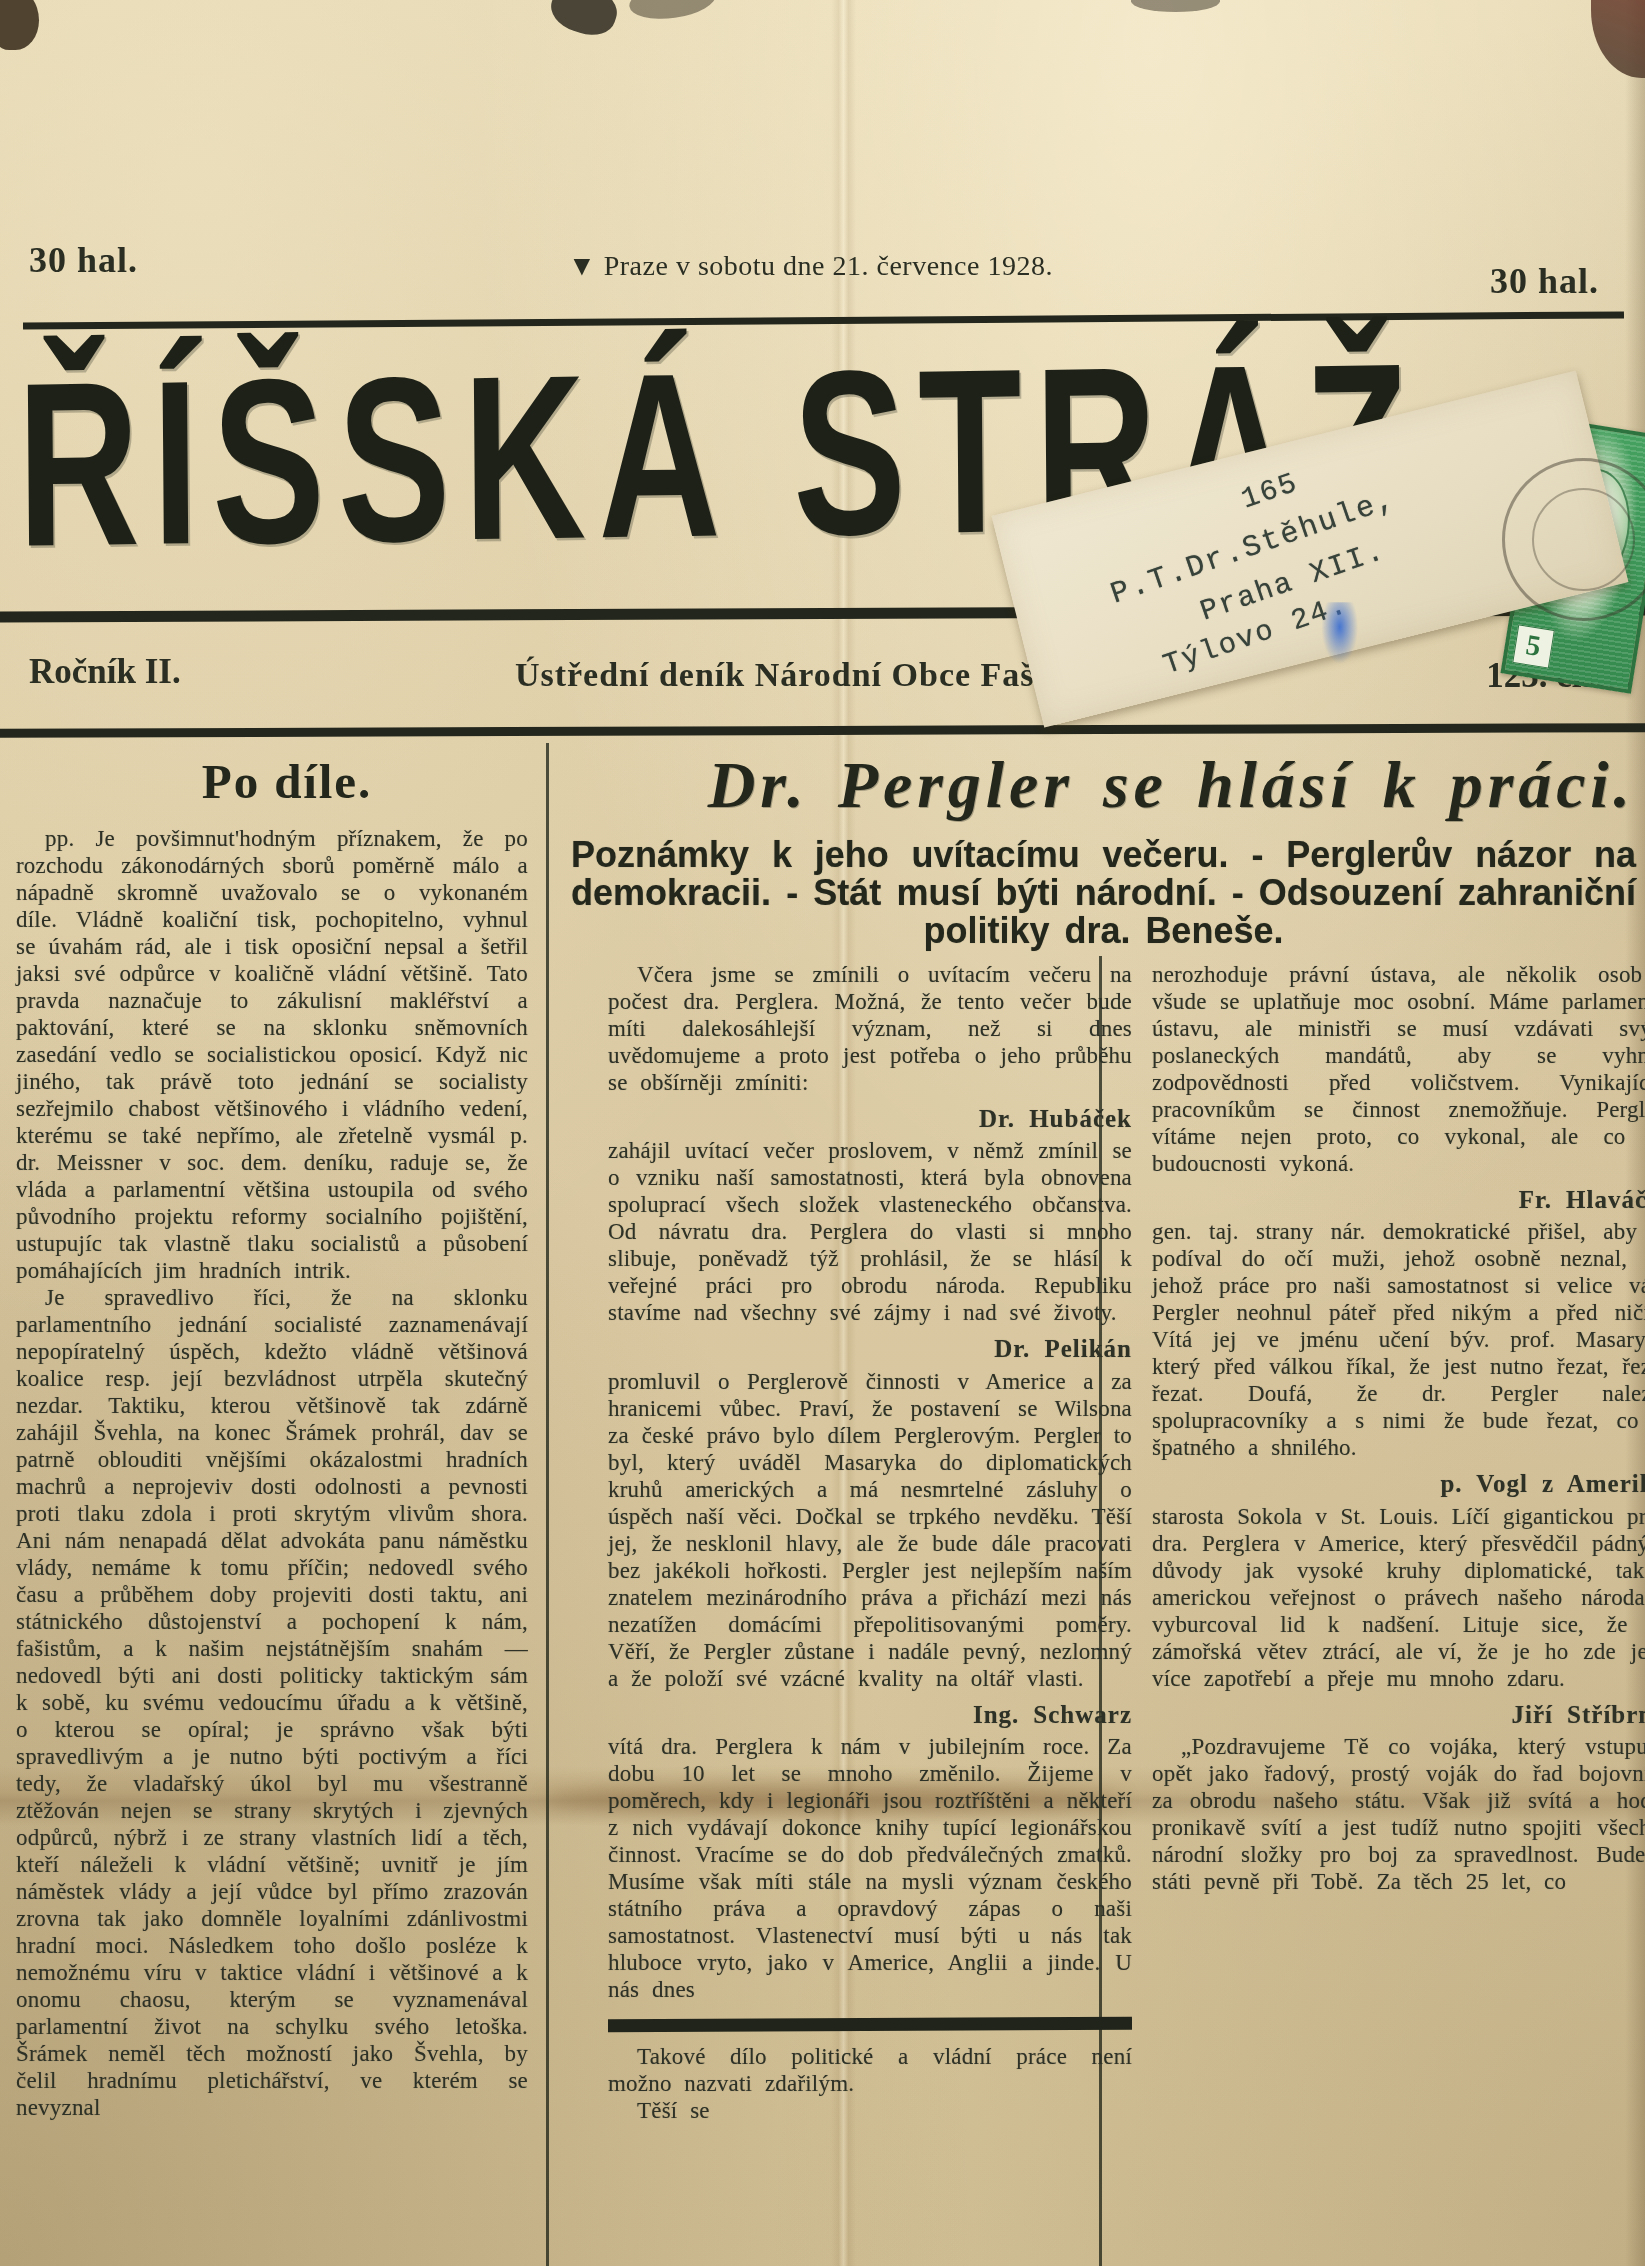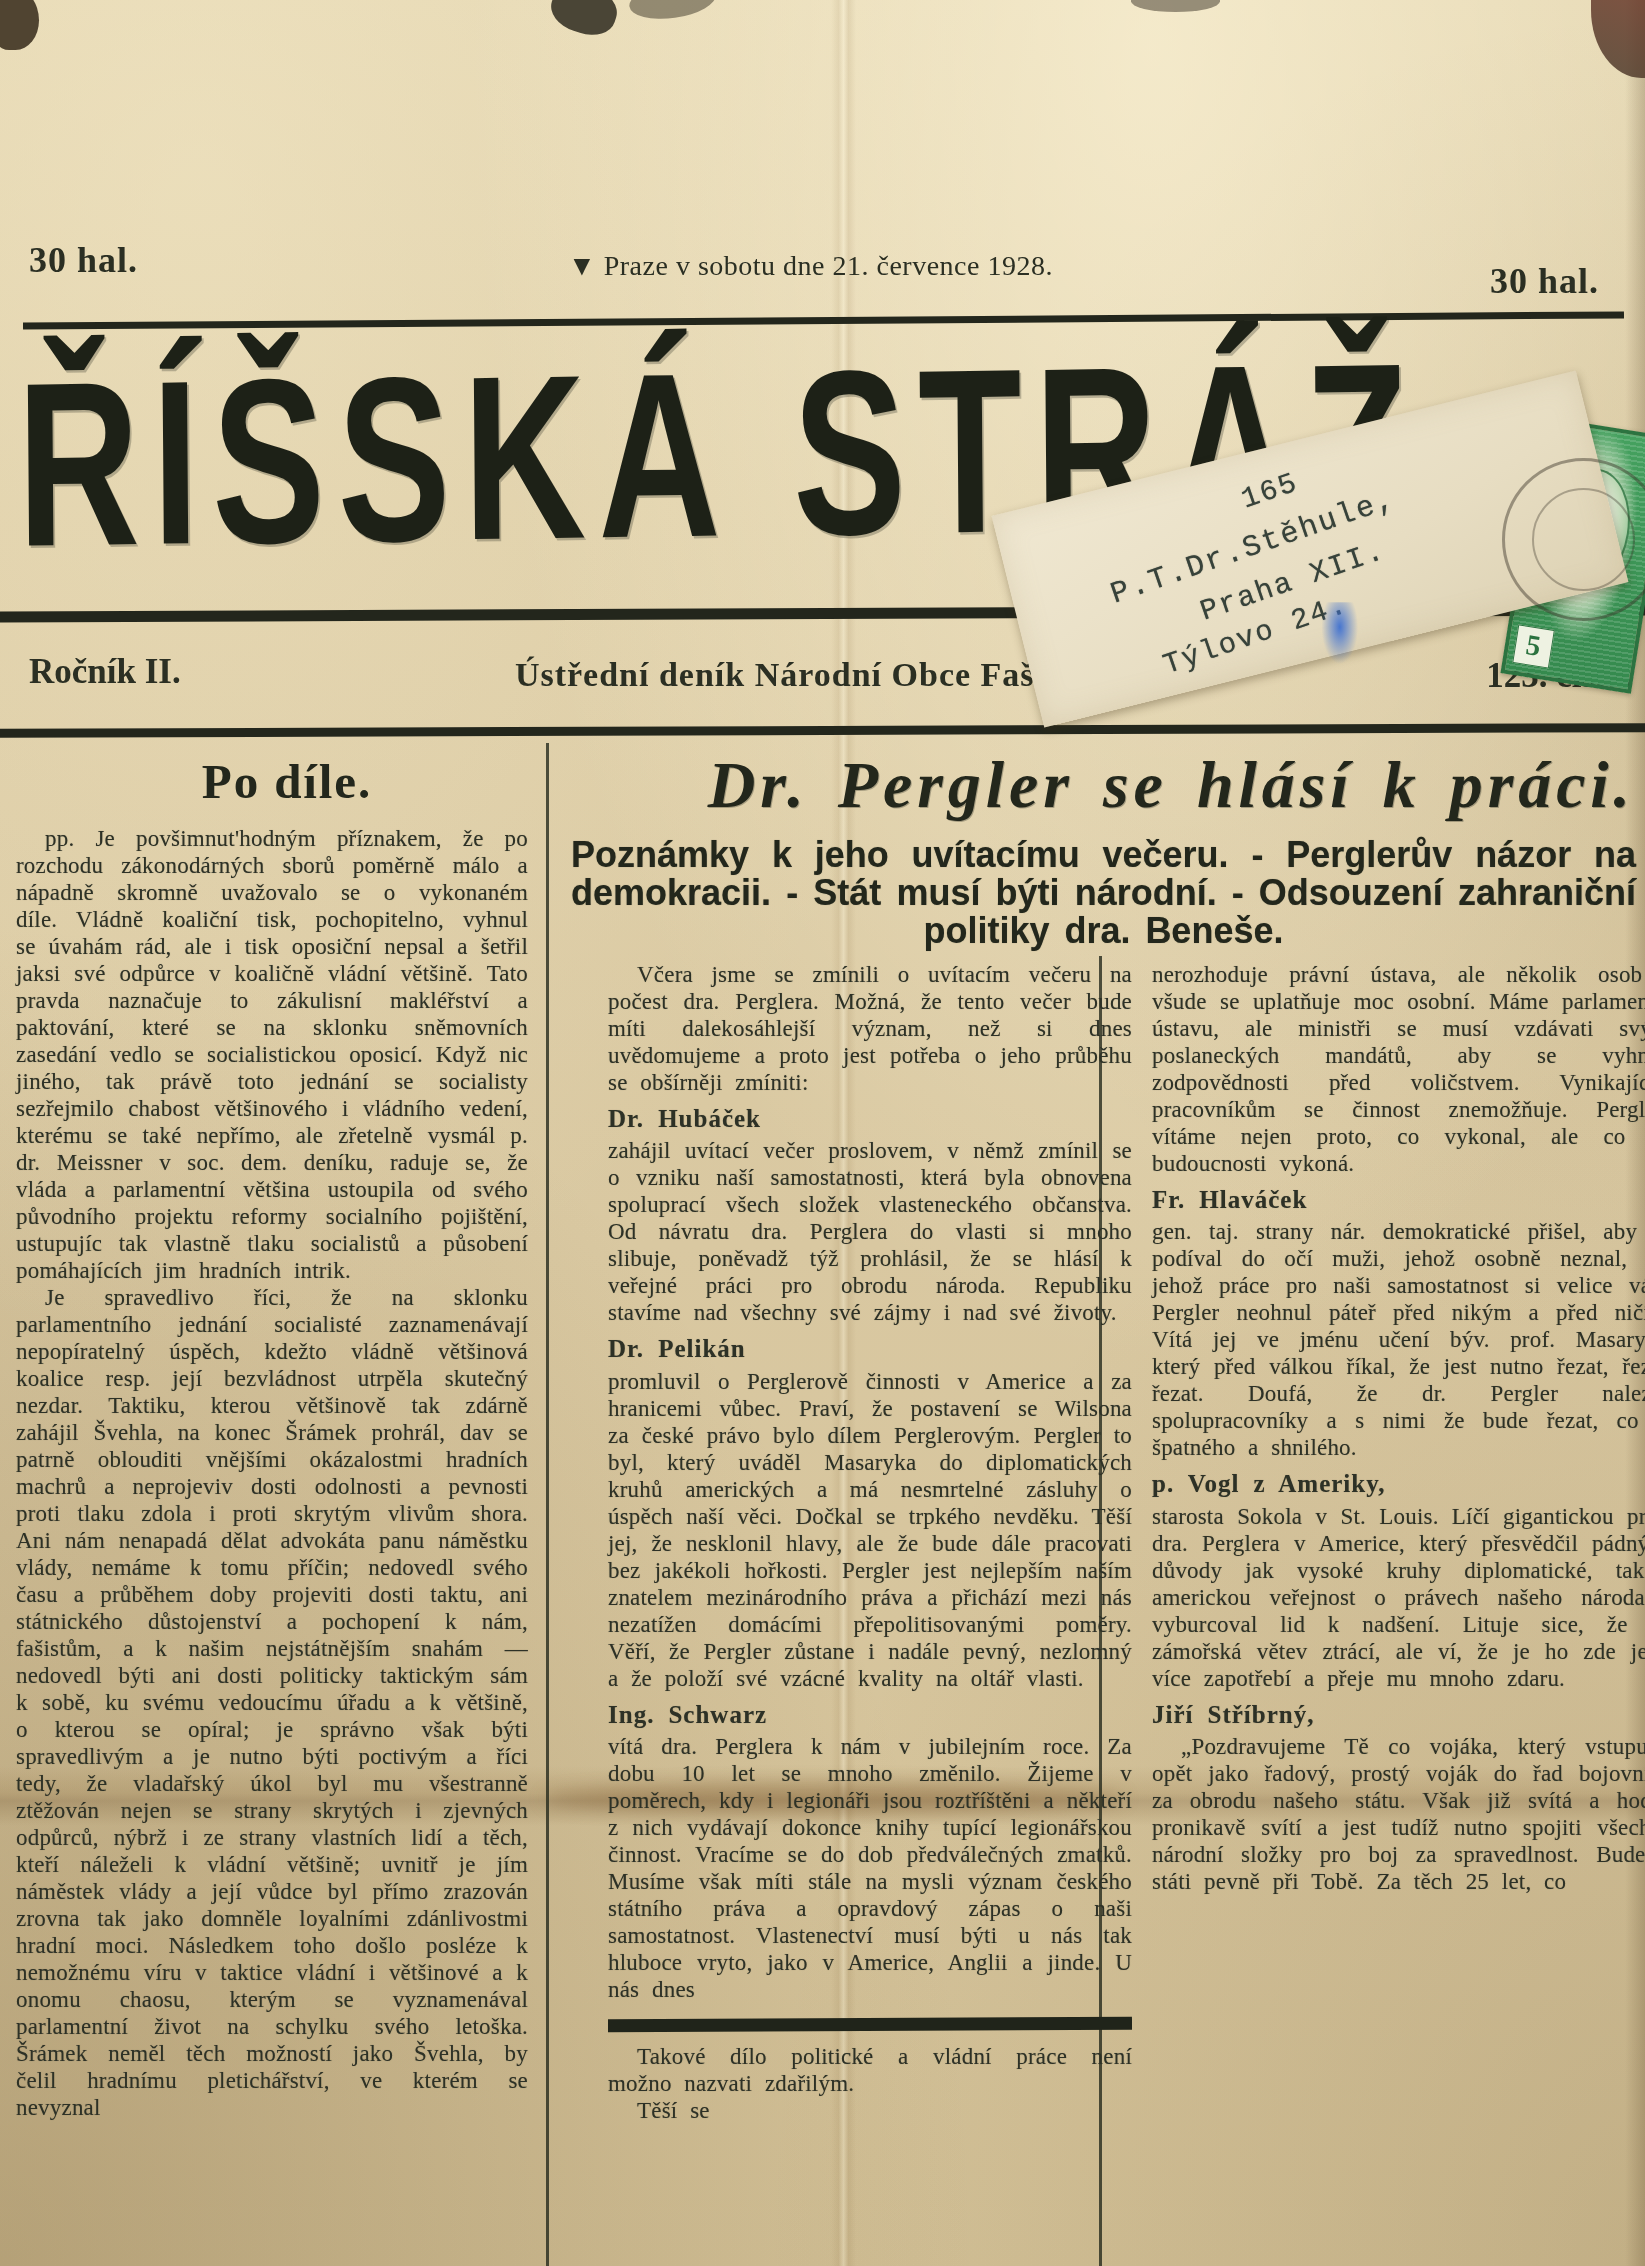--- a/index.html
+++ b/index.html
@@ -68,21 +68,21 @@
   #postmark{position:absolute; left:1502px; top:458px; width:157px; height:157px; border-radius:50%;
     border:3.9px solid rgba(58,52,40,.45); z-index:5;}
   #postmark:after{content:""; position:absolute; inset:27px; border-radius:50%; border:2.9px solid rgba(58,52,40,.35);}
 
   
   .vrule{position:absolute; width:2.9px; background:rgba(33,38,26,.78); z-index:2;}
   .colbody{position:absolute; z-index:2; text-align:justify; font-size:23px; line-height:27px;
     word-spacing:6.8px; letter-spacing:0.2px; color:#2d3126; text-shadow:0 0 1px rgba(45,49,38,.35);}
   .colbody p{margin:0; text-indent:0;}
   .colbody p.ind{text-indent:29px;}
-  .colbody h3{margin:8.7px 0 5.8px 0; text-align:left; font-size:25px; letter-spacing:1px; text-indent:0;}
+  .colbody h3{margin:8.7px 0 5.8px 0; text-align:right; font-size:25px; letter-spacing:1px; text-indent:0;}
   .colbar{height:12.6px; background:#20241a; margin:14.6px 0 12.6px 0; transform:rotate(-.3deg);}
   #left-headline{position:absolute; left:31px; top:753px; width:512px; text-align:center; z-index:2;
     font-weight:bold; font-size:49px; letter-spacing:1.9px; color:#23271c;}
   #main-headline{position:absolute; left:568px; top:747px; width:1067px; z-index:2; text-align:right;
     font-style:italic; font-weight:bold; font-size:66px; letter-spacing:4.9px; word-spacing:7.8px;
     color:#23271c; white-space:nowrap; text-shadow:1px 1px 0 rgba(30,34,22,.3);}
   #main-subhead{position:absolute; left:571px; top:836px; width:1065px; z-index:2;
     font-family:"Liberation Sans", sans-serif; font-weight:bold; font-size:36px; line-height:38px;
     text-align:justify; text-align-last:center; word-spacing:4.9px; color:#23271c;
     text-shadow:0 0 1px rgba(35,39,28,.4);}

